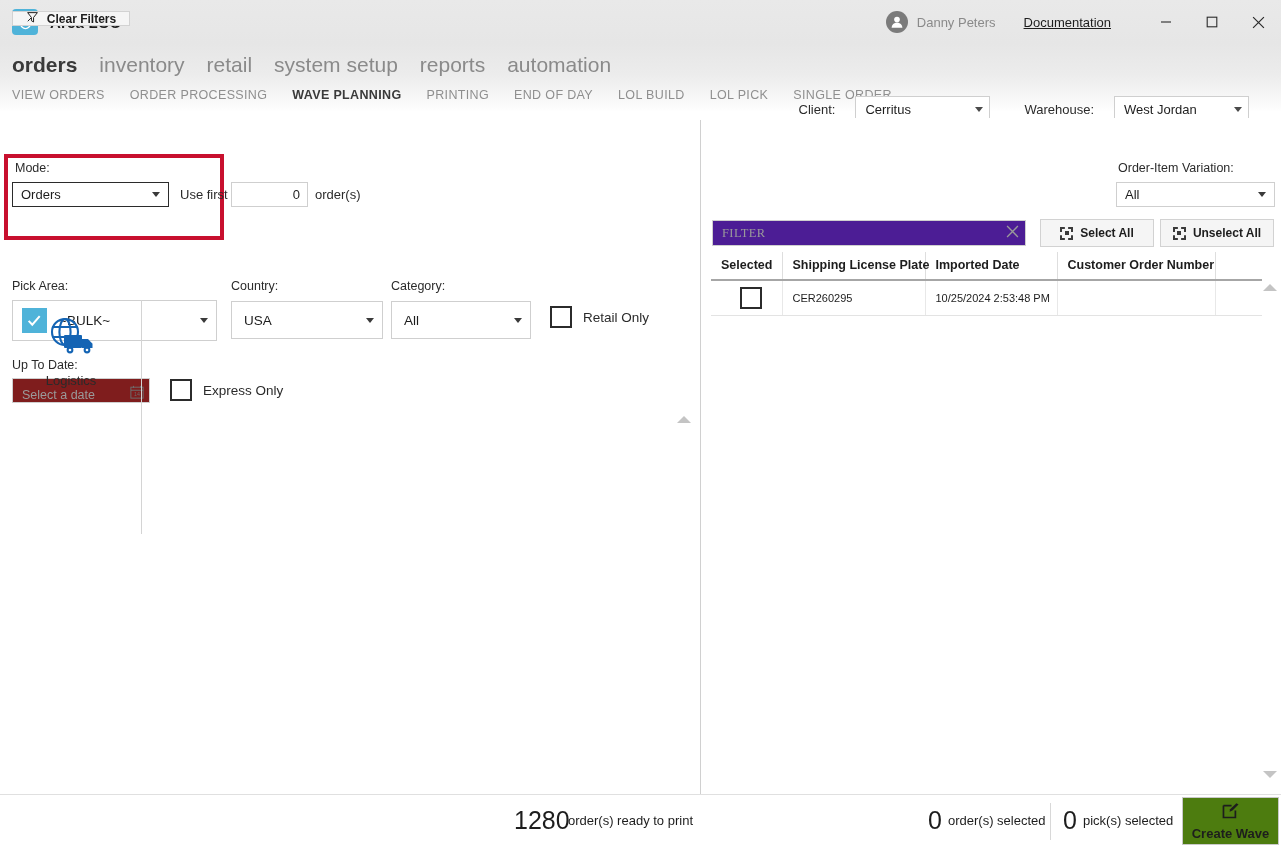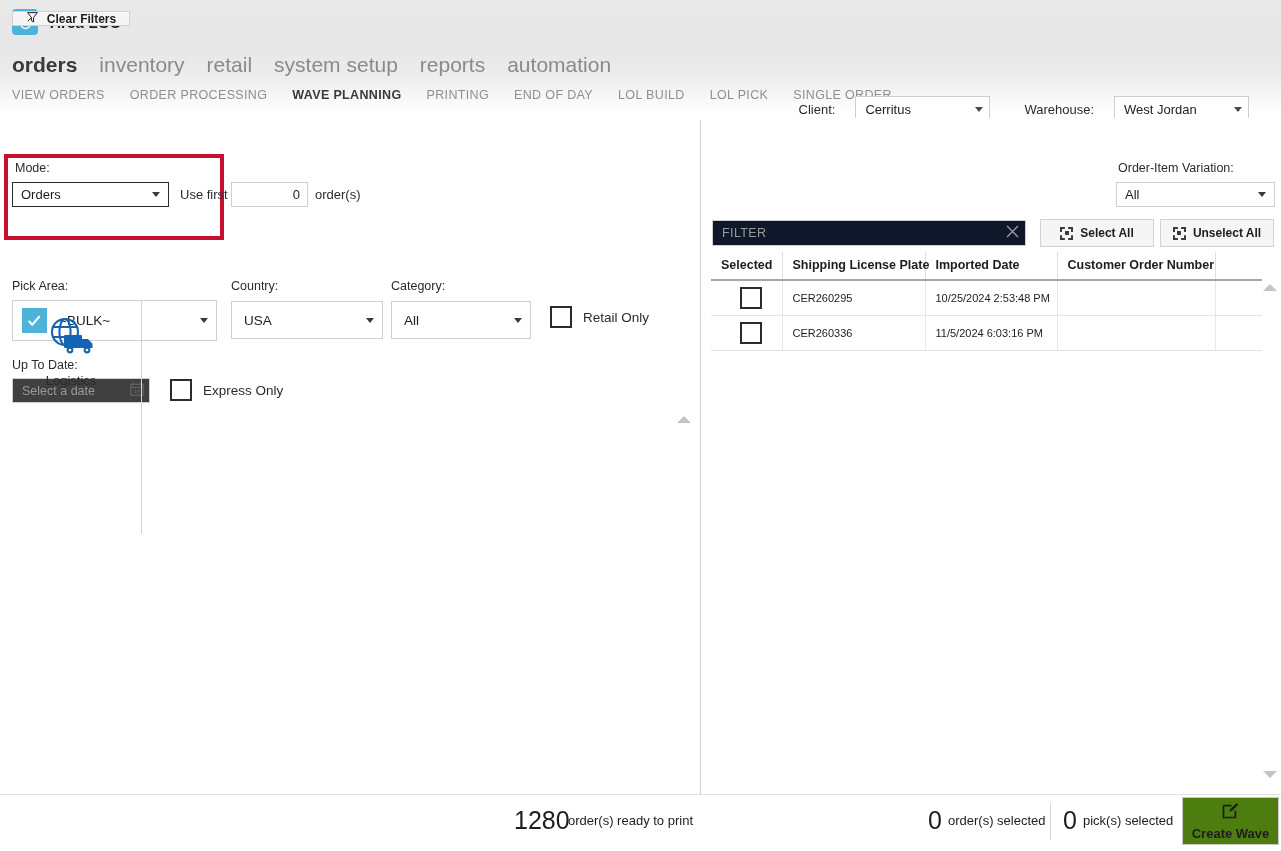--- a/index.html
+++ b/index.html
@@ -81,22 +81,22 @@
   #country-combo{ position:absolute; left:231px; top:183px; width:152px;}
   #category-label{ position:absolute; left:391px; top:161px;}
   #category-combo{ position:absolute; left:391px; top:183px; width:140px;}
 
   .cbx{ width:22px;height:22px;border:2px solid #2b2b2b;background:#fff; flex:0 0 auto;}
   #retail-only{ position:absolute; left:550px; top:188px; display:flex; align-items:center; gap:11px; cursor:pointer;}
   #retail-only .cbl{ font-size:13.5px;}
 
   #uptodate-label{ position:absolute; left:12px; top:240px;}
   #date-input{
-    position:absolute;left:12px;top:260px;width:138px;height:25px;background:#404040;border:1px solid #cfcfcf;
-    display:flex;align-items:center;padding:0 5px 0 9px;font-size:12.5px;color:#9a9a9a; cursor:text;
+    position:absolute;left:12px;top:260px;width:138px;height:25px;background:#7f1d1d;border:1px solid #cfcfcf;
+    display:flex;align-items:flex-end;padding:0 5px 0 9px;font-size:12.5px;color:#9a9a9a; cursor:text;
   }
   #date-input .dph{ flex:1 1 auto;}
   #express-only{ position:absolute; left:170px; top:261px; display:flex; align-items:center; gap:11px; cursor:pointer;}
   #express-only .cbl{ font-size:13.5px;}
 
   #logistics-tile{ position:absolute; left:33px; top:198px; width:76px; text-align:center; cursor:pointer;}
   #logistics-caption{ font-size:13px; color:#2b2b2b; margin-top:9px;}
   #tile-divider{ position:absolute; left:141px; top:182px; width:1px; height:234px; background:#d4d4d4;}
 
   .tri{ width:0;height:0; }
@@ -115,22 +115,22 @@
   #usefirst-input{
     position:absolute;left:231px;top:182px;width:77px;height:25px;background:#fff;border:1px solid #cfcfcf;
     display:flex;align-items:center;justify-content:flex-end;padding-right:7px;font-size:13px;color:#1d1d1d;cursor:text;
   }
   #orders-suffix{ position:absolute; left:315px; top:187px; font-size:13px;}
   #oiv-label{ position:absolute; left:1118px; top:161px;}
   #oiv-combo{ position:absolute; left:1116px; top:182px; width:159px; height:25px;}
   #oiv-combo .cap{ padding-left:8px; font-size:13px;}
 
   #filter-input{
-    position:absolute;left:712px;top:220px;width:314px;height:26px;background:#0f172a;border:1px solid #cfcfcf;
-    display:flex;align-items:center;padding:0 6px 0 9px;font-size:12.5px;color:#9a9a9a; cursor:text;
+    position:absolute;left:712px;top:220px;width:314px;height:26px;background:#4c1d95;border:1px solid #cfcfcf;
+    display:flex;align-items:center;padding:0 6px 0 9px;font-size:12.5px;color:#9a9a9a; cursor:text;font-family:Liberation Serif, serif;
   }
   #filter-input .fph{ flex:1 1 auto; letter-spacing:.4px;}
   .tbtn{
     position:absolute;top:219px;height:28px;background:#f5f5f5;border:1px solid #d2d2d2;
     display:flex;align-items:center;justify-content:center;gap:7px;font-size:12px;font-weight:bold;color:#1d1d1d;cursor:pointer;
   }
   #select-all-btn{ left:1040px; width:114px;}
   #unselect-all-btn{ left:1160px; width:114px;}
   .selglyph{ width:13px;height:13px; border:2px dashed #3a3a3a; display:flex;align-items:center;justify-content:center;}
   .selglyph i{ display:block;width:4px;height:4px;background:#3a3a3a;}
@@ -187,20 +187,47 @@
   <div id="app-icon">
     <svg width="17" height="17" viewBox="0 0 24 24" fill="none" stroke="#ffffff" stroke-width="1.8">
       <circle cx="12" cy="13.5" r="7"></circle>
         <path d="M12 13.5V9.5"></path>
         <path d="M9.5 3h5"></path>
         <path d="M12 3v3.5"></path>
     </svg>
   </div>
   <div id="app-title">Arca LOC</div>
 
+  <div class="tb-right">
+    <div id="user-block">
+      <div id="avatar">
+        <svg width="20" height="20" viewBox="0 0 24 24">
+            <circle cx="12" cy="9" r="3.4" fill="#fff"></circle>
+            <path d="M5.5 19a6.5 6.5 0 0 1 13 0z" fill="#fff"></path>
+          </svg>
+      </div>
+      <span id="user-name">Danny Peters</span>
+    </div>
+    <a id="documentation">Documentation</a>
+    <div class="wbtn" style="margin-left:32px;">
+      <svg width="12" height="12" viewBox="0 0 12 12">
+          <path d="M1 6h10" stroke="#2b2b2b" stroke-width="1.1"></path>
+        </svg>
+    </div>
+    <div class="wbtn">
+      <svg width="12" height="12" viewBox="0 0 12 12">
+          <rect x="1.2" y="1.2" width="9.6" height="9.6" fill="none" stroke="#2b2b2b" stroke-width="1.1"></rect>
+        </svg>
+    </div>
+    <div class="wbtn" id="win-close">
+      <svg width="13" height="13" viewBox="0 0 12 12">
+          <path d="M1 1l10 10M11 1L1 11" stroke="#2b2b2b" stroke-width="1.1"></path>
+        </svg>
+    </div>
+  </div>
 </div>
 
 <div id="header">
   <div id="mainnav">
     <span class="mainnav-item active">orders</span>
     <span class="mainnav-item">inventory</span>
     <span class="mainnav-item">retail</span>
     <span class="mainnav-item">system setup</span>
     <span class="mainnav-item">reports</span>
     <span class="mainnav-item">automation</span>
@@ -371,27 +398,20 @@
       </tr>
     </thead>
     <tbody>
       <tr>
         <td class="cell-check"><span class="rowcbx"></span></td>
         <td>CER260295</td>
         <td>10/25/2024 2:53:48 PM</td>
         <td></td>
         <td></td>
       </tr>
-      <tr>
-        <td class="cell-check"><span class="rowcbx"></span></td>
-        <td>CER260336</td>
-        <td>11/5/2024 6:03:16 PM</td>
-        <td></td>
-        <td></td>
-      </tr>
     </tbody>
   </table>
 </div>
 
 <div class="tri" id="grid-up-arrow"></div>
 <div class="tri" id="grid-down-arrow"></div>
 
 <div id="bottombar"></div>
 
 <div id="clear-filters-btn">

